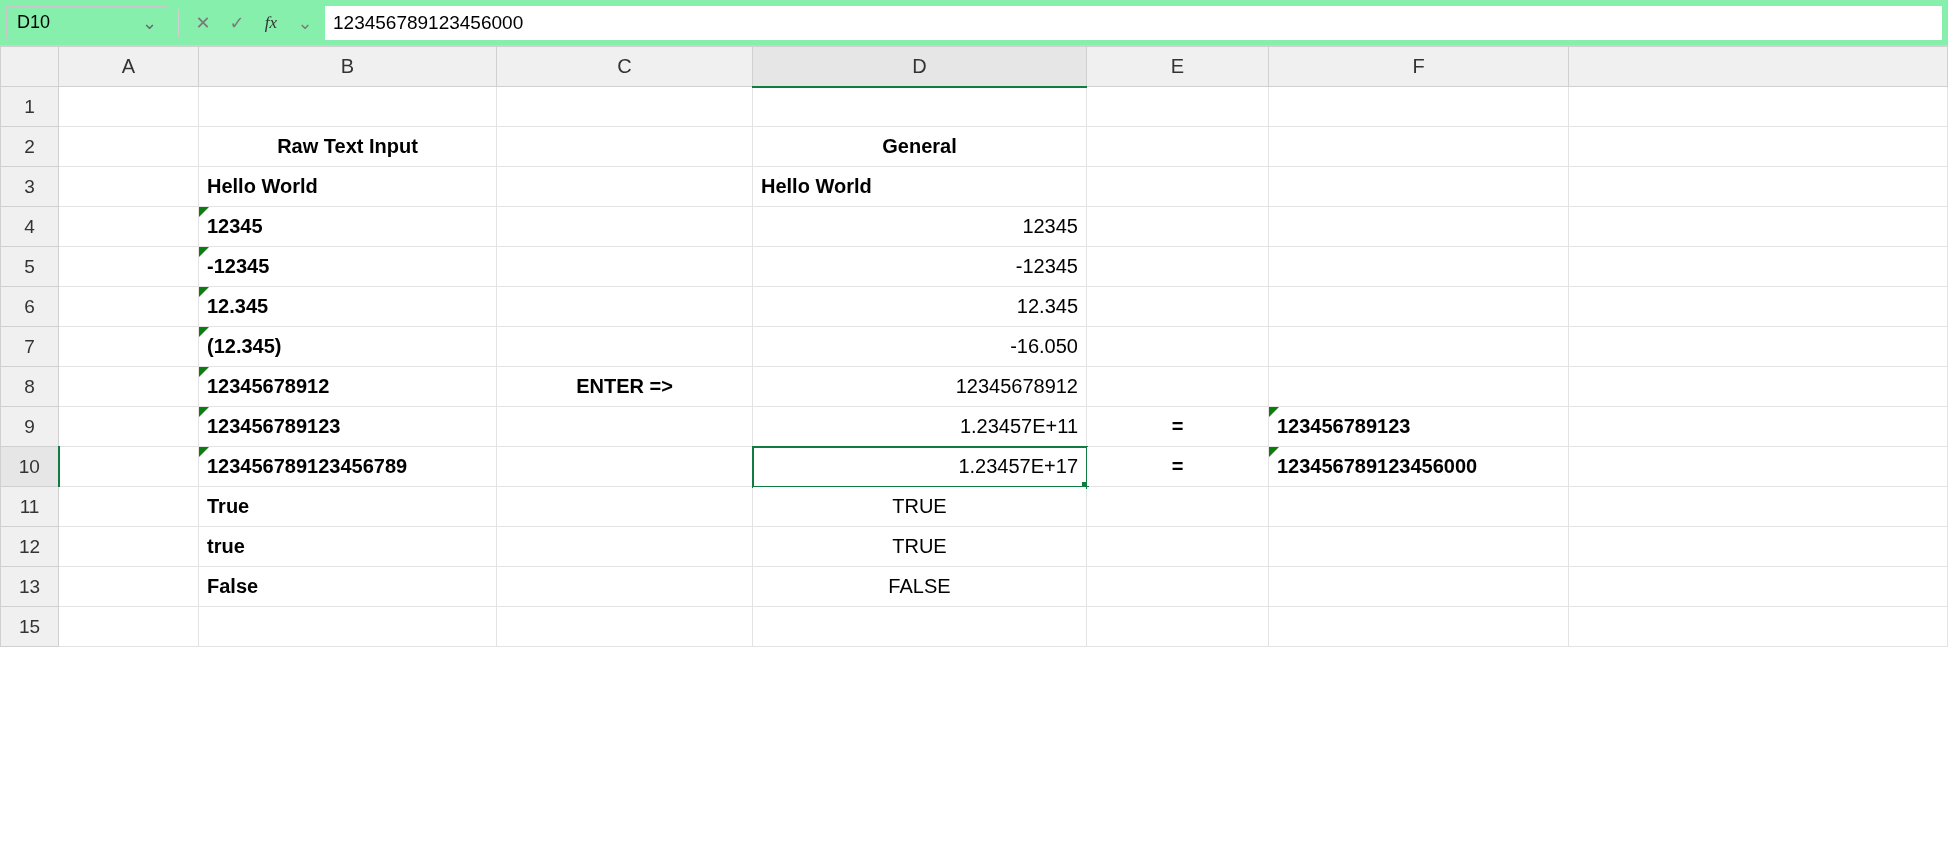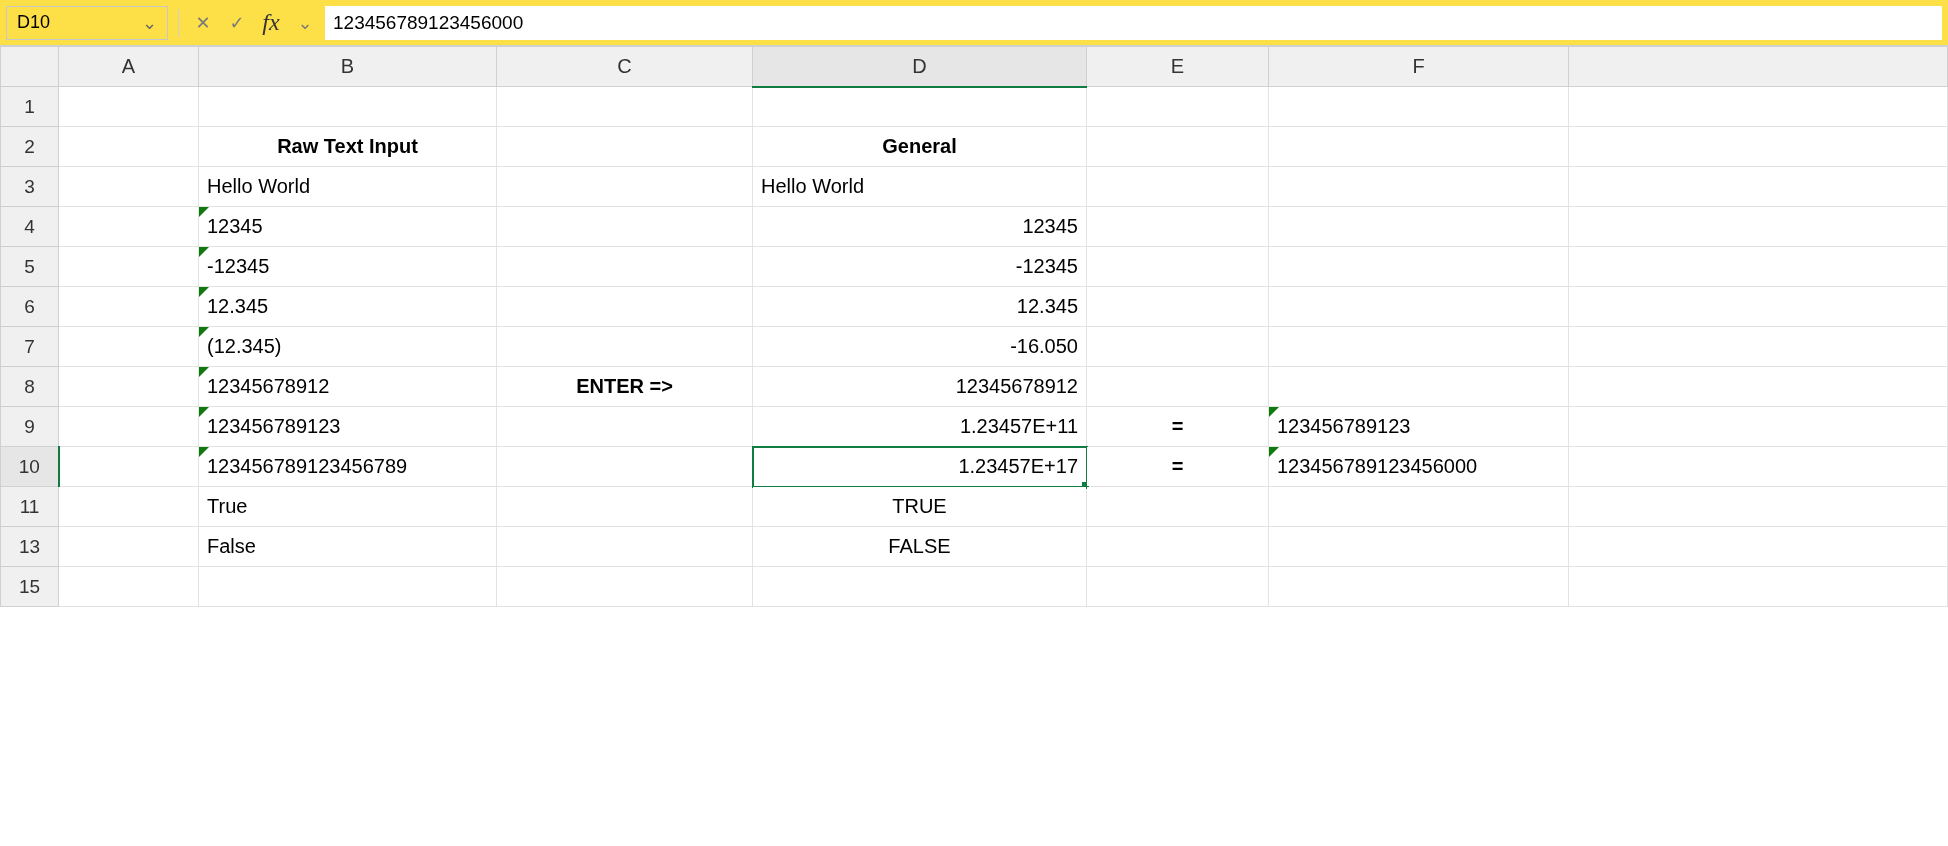--- a/index.html
+++ b/index.html
@@ -11,21 +11,21 @@
     color: #000;
     overflow: hidden;
   }
 
   
   .formula-bar {
     display: flex;
     align-items: center;
     height: 46px;
     border-bottom: 1px solid #d0d0d0;
-    background: #fde047;
+    background: #86efac;
     padding: 0 6px;
     gap: 6px;
   }
   .name-box {
     width: 162px;
     height: 34px;
     border: 1px solid #c8c8c8;
     display: flex;
     align-items: center;
     justify-content: space-between;
@@ -41,21 +41,21 @@
   }
   .fb-btn {
     width: 28px;
     height: 28px;
     display: flex;
     align-items: center;
     justify-content: center;
     color: #7a7a7a;
     font-size: 18px;
   }
-  .fb-btn.fx { font-style: italic; font-family: "Times New Roman", serif; font-size: 24px; color:#333;}
+  .fb-btn.fx { font-style: italic; font-family: "Times New Roman", serif; font-size: 17px; color:#333;}
   .fb-input {
     flex: 1;
     height: 34px;
     border: none;
     outline: none;
     font-size: 19px;
     padding: 0 8px;
   }
 
   
@@ -98,21 +98,21 @@
   col.cB { width: 298px; }
   col.cC { width: 256px; }
   col.cD { width: 334px; }
   col.cE { width: 182px; }
   col.cF { width: 300px; }
   col.cRest { width: auto; }
 
   .bold { font-weight: 700; margin-top: 10px; }
   .center { text-align: center; }
   .right { text-align: right; }
-  .left  { text-align: left; }
+  .left  { text-align: left; font-weight: bold; }
 
   
   .txtflag::before {
     content: "";
     position: absolute;
     top: 0; left: 0;
     width: 0; height: 0;
     border-top: 10px solid #0f7b0f;
     border-right: 10px solid transparent;
   }
@@ -283,20 +283,30 @@
           <td class="rowhdr">11</td>
           <td></td>
           <td class="left">True</td>
           <td></td>
           <td class="center">TRUE</td>
           <td></td>
           <td></td>
           <td></td>
         </tr>
         <tr>
+          <td class="rowhdr">12</td>
+          <td></td>
+          <td class="left">true</td>
+          <td></td>
+          <td class="center">TRUE</td>
+          <td></td>
+          <td></td>
+          <td></td>
+        </tr>
+        <tr>
           <td class="rowhdr">13</td>
           <td></td>
           <td class="left">False</td>
           <td></td>
           <td class="center">FALSE</td>
           <td></td>
           <td></td>
           <td></td>
         </tr>
         <tr>

